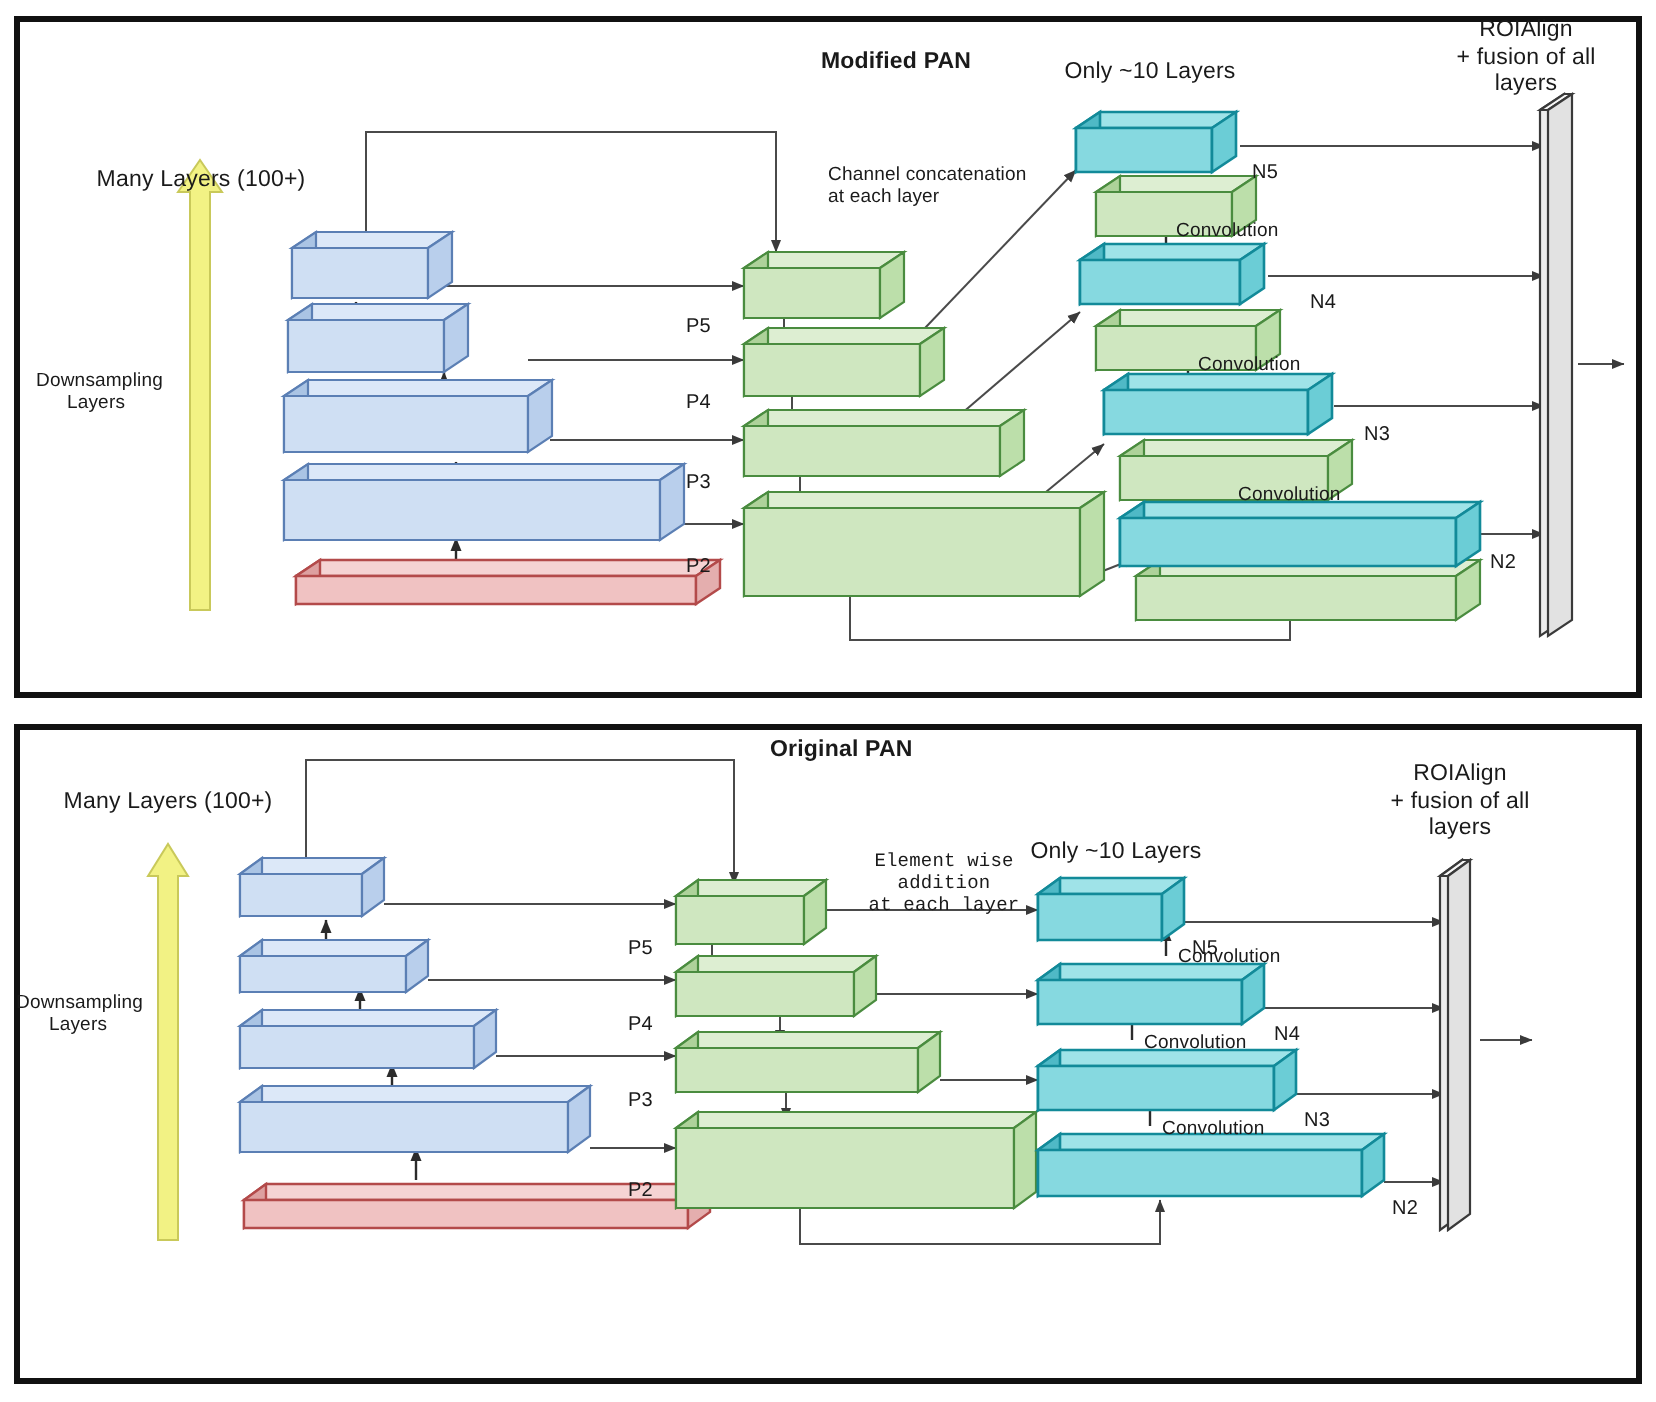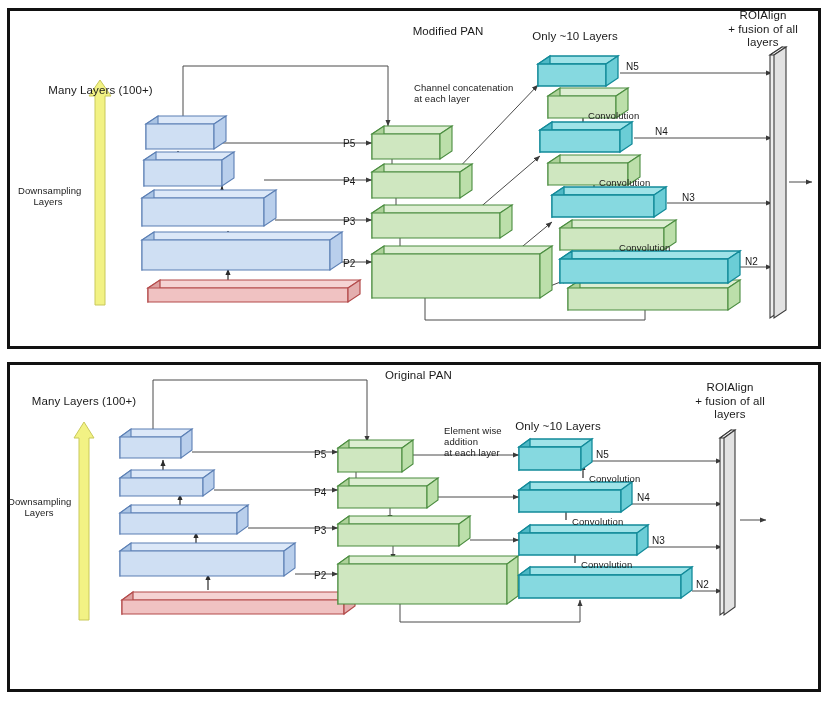--- a/index.html
+++ b/index.html
@@ -24,23 +24,23 @@
   .svg-layer{position:absolute;left:0;top:0;width:828px;height:701px;pointer-events:none;}
 
   .lbl{
     position:absolute;
     font-size:11.5px;
     line-height:13.5px;
     color:#1a1a1a;
     white-space:pre;
     letter-spacing:.1px;
   }
-  .lbl.bold{font-weight:normal;}
+  .lbl.bold{font-weight:bold;}
   .lbl.small{font-size:9.5px;line-height:11px;}
-  .lbl.pn{font-size:10px;}
+  .lbl.pn{font-size:10px;margin-top:20px;}
 </style>
 </head>
 <body>
 
 <div id="root">
 
   <div class="panel" id="panel-top"></div>
   <div class="panel" id="panel-bottom"></div>
 
   <svg class="svg-layer" viewBox="0 0 828 701">
@@ -373,21 +373,21 @@
 
   <div class="lbl small" style="left:8px;top:496px;width:62px;text-align:center;white-space:pre-line;">Downsampling
 Layers</div>
 
   <div class="lbl" style="left:504px;top:420px;width:108px;text-align:center;">Only ~10 Layers</div>
 
   <div class="lbl" style="left:680px;top:381px;width:100px;text-align:center;white-space:pre-line;">ROIAlign
 + fusion of all
 layers</div>
 
-  <div class="lbl small" style="left:444px;top:425px;width:100px;text-align:left;white-space:pre-line;">Element wise
+  <div class="lbl small" style="left:422px;top:425px;width:100px;text-align:center;white-space:pre-line;font-family:Liberation Mono, monospace;">Element wise
 addition
 at each layer</div>
 
   <div class="lbl pn" style="left:314px;top:448px;">P5</div>
   <div class="lbl pn" style="left:314px;top:486px;">P4</div>
   <div class="lbl pn" style="left:314px;top:524px;">P3</div>
   <div class="lbl pn" style="left:314px;top:569px;">P2</div>
 
   <div class="lbl pn" style="left:596px;top:448px;">N5</div>
   <div class="lbl pn" style="left:637px;top:491px;">N4</div>

